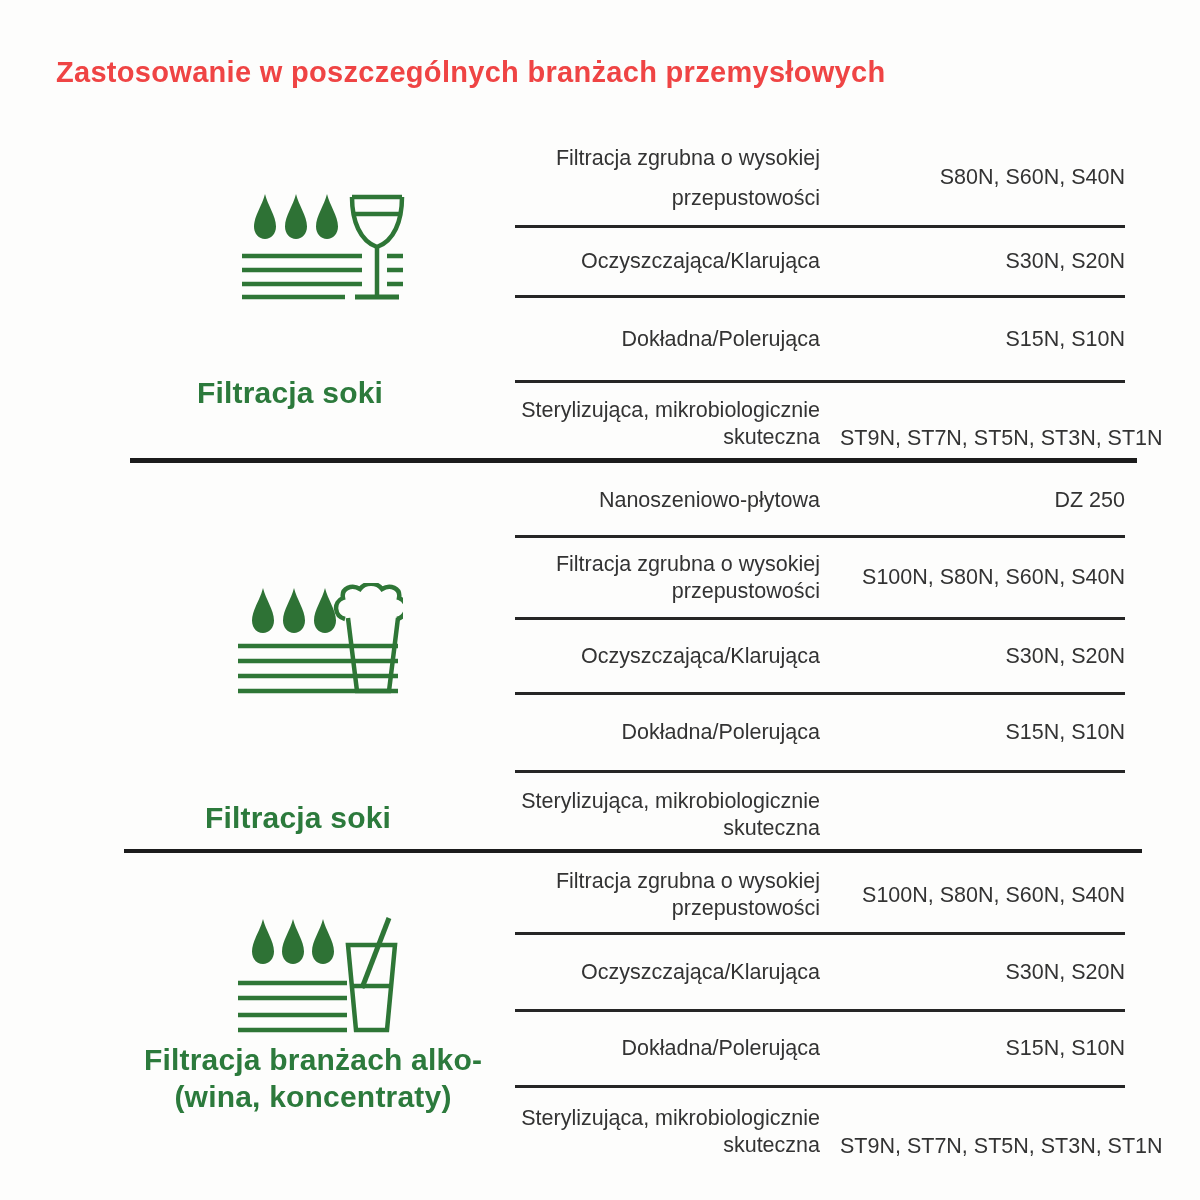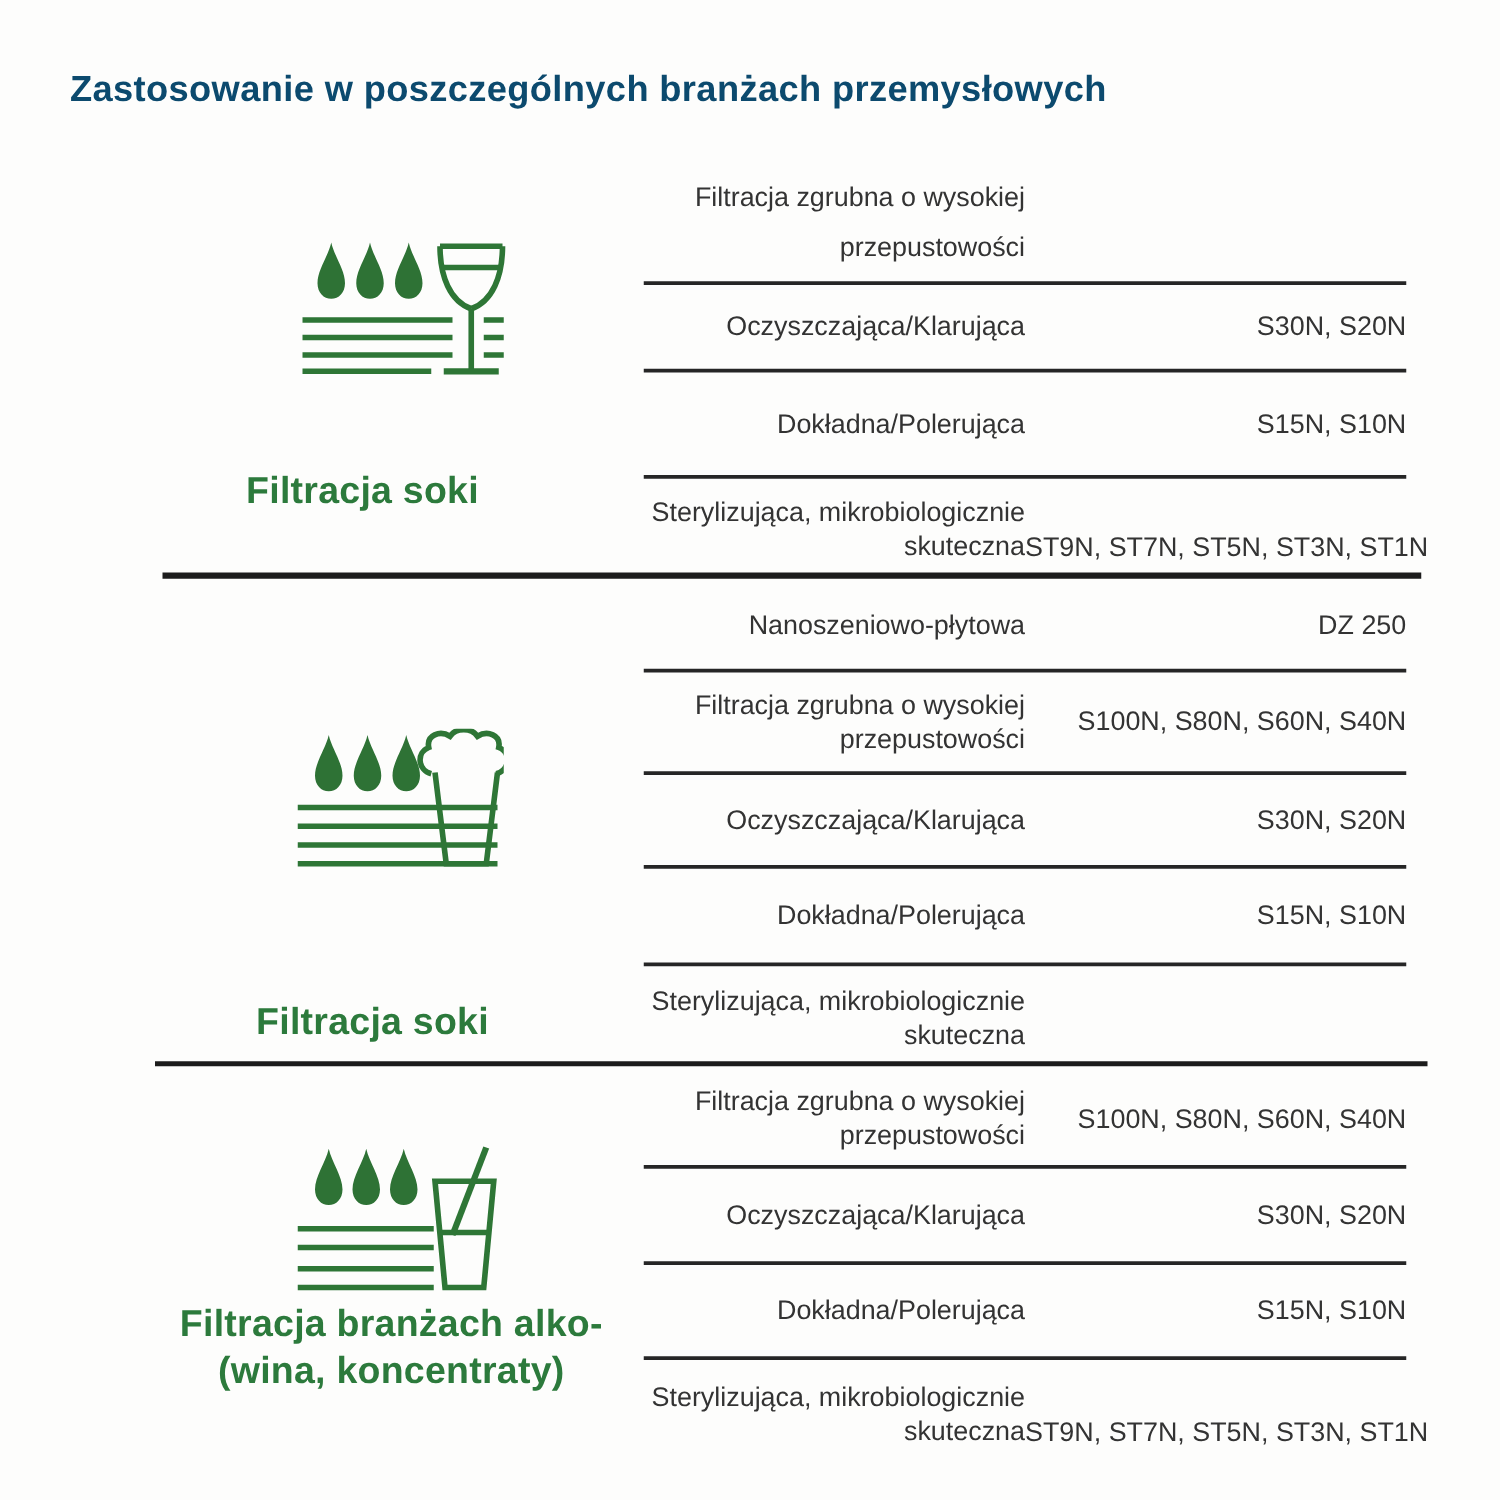--- a/index.html
+++ b/index.html
@@ -7,38 +7,38 @@
   .page {
     position:relative;
     width:1200px; height:1200px;
     background:#fdfdfc;
     font-family:"Liberation Sans", sans-serif;
     color:#2f2f2f;
     overflow:hidden;
   }
   .doc-title {
     position:absolute; left:56px; top:56px;
-    font-size:29px; font-weight:bold; color:#0c4a6e;
+    font-size:29px; font-weight:bold; color:#ef4444;
     letter-spacing:.3px;
   }
   
   .icon-box { position:absolute; }
   .caption {
     position:absolute; text-align:center;
     font-weight:bold; color:#2c7a3c; font-size:30px; line-height:37px;
     letter-spacing:.2px;
   }
   
   .tbl { position:absolute; left:515px; width:610px; }
   .row {
     display:flex; width:100%;
     border-bottom:3px solid #262626;
     text-align:right;
   }
-  .row.noline { border-bottom:none; }
+  .row.noline { border-bottom:none;gap:20px; }
   .row.center { align-items:center; }
   .row.bottom { align-items:flex-end; padding-bottom:7px; }
   .row-type {
     flex:0 0 305px; padding-left:3px;
     font-size:21.5px; line-height:27px; color:#333;
   }
   .row.loose .row-type { line-height:40px; }
   .row-codes {
     flex:1; font-size:21.5px; color:#333; white-space:nowrap;
   }
@@ -70,20 +70,21 @@
       <path class="stk" d="M2 77 H122 M147 77 H163"></path>
       <path class="stk" d="M2 91 H122 M147 91 H163"></path>
       <path class="stk" d="M2 104 H105"></path>
     </svg>
   </div>
   <div class="caption" style="left:140px; top:374px; width:300px;">Filtracja soki</div>
 
   <div class="tbl" style="top:130px;">
     <div class="row loose center" style="height:98px;">
       <div class="row-type">Filtracja zgrubna o wysokiej przepustowości</div>
+      <div class="row-codes">S80N, S60N, S40N</div>
     </div>
     <div class="row center" style="height:70px;">
       <div class="row-type">Oczyszczająca/Klarująca</div>
       <div class="row-codes">S30N, S20N</div>
     </div>
     <div class="row center" style="height:85px;">
       <div class="row-type">Dokładna/Polerująca</div>
       <div class="row-codes">S15N, S10N</div>
     </div>
     <div class="row bottom noline" style="height:75px;">

